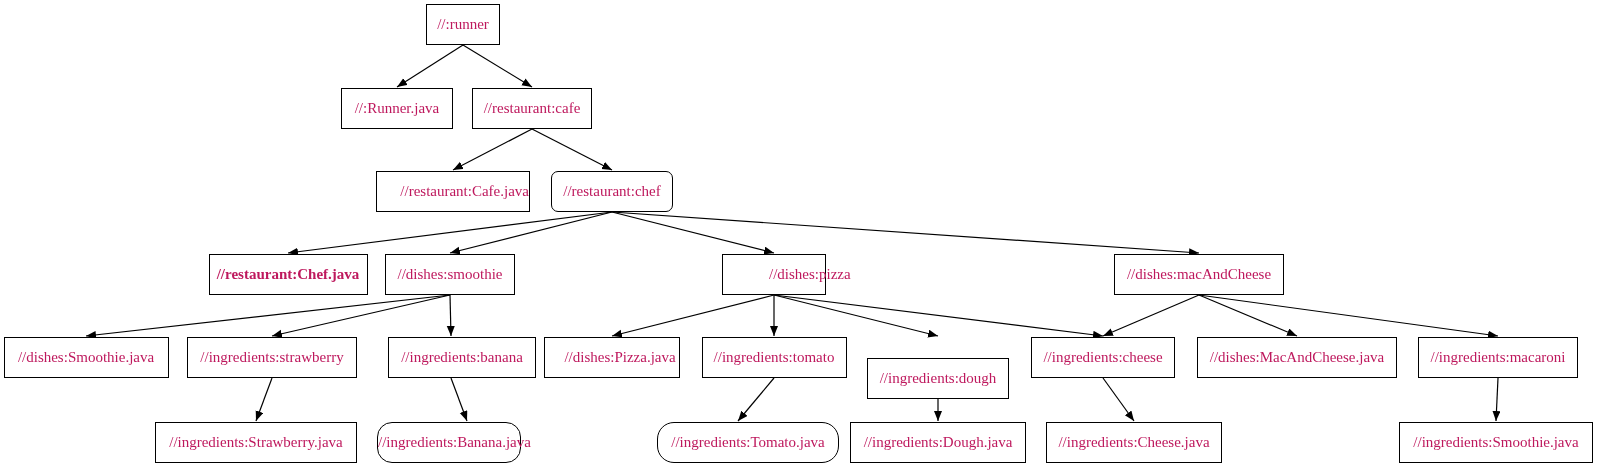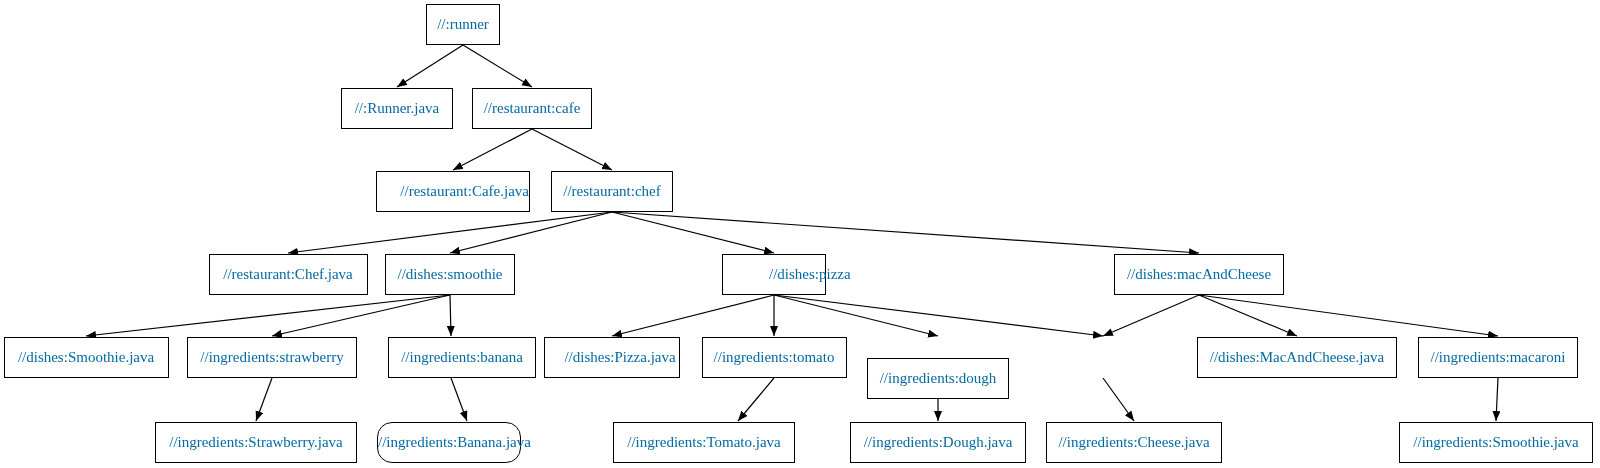--- a/index.html
+++ b/index.html
@@ -29,21 +29,21 @@
     width: 1600px;
     height: 468px;
   }
   .graph-node {
     position: absolute;
     box-sizing: border-box;
     height: 41px;
     line-height: 39px;
     border: 1px solid #000000;
     background: #ffffff;
-    color: #0369a1;
+    color: #be185d;
     font-size: 15px;
     text-align: center;
     white-space: nowrap;
     overflow: visible;
   }
   .graph-edge {
     stroke: #000000;
     stroke-width: 1.2;
     fill: none;
   }
@@ -83,33 +83,34 @@
         <line x1="938" y1="378" x2="938" y2="421" class="graph-edge" marker-end="url(#arrowhead)"></line>
         <line x1="1103" y1="378" x2="1134" y2="421" class="graph-edge" marker-end="url(#arrowhead)"></line>
         <line x1="1498" y1="378" x2="1496" y2="421" class="graph-edge" marker-end="url(#arrowhead)"></line>
       </g>
   </svg>
   <div id="nodes-layer">
       <div class="graph-node" style="left: 426px; top: 4px; width: 74px;">//:runner</div>
       <div class="graph-node" style="left: 341px; top: 88px; width: 112px;">//:Runner.java</div>
       <div class="graph-node" style="left: 472px; top: 88px; width: 120px;">//restaurant:cafe</div>
       <div class="graph-node" style="left: 376px; top: 171px; width: 154px; text-align: right;">//restaurant:Cafe.java</div>
-      <div class="graph-node" style="left: 551px; top: 171px; width: 122px;">//restaurant:chef</div>
-      <div class="graph-node" style="left: 208.5px; top: 254px; width: 159px;">//restaurant:Chef.java</div>
+      <div class="graph-node" style="left: 551px; top: 171px; width: 122px; border-radius: 7px;">//restaurant:chef</div>
+      <div class="graph-node" style="left: 208.5px; top: 254px; width: 159px; font-weight: bold;">//restaurant:Chef.java</div>
       <div class="graph-node" style="left: 385px; top: 254px; width: 130px;">//dishes:smoothie</div>
       <div class="graph-node" style="left: 722px; top: 254px; width: 104px; padding-left: 46px;">//dishes:pizza</div>
       <div class="graph-node" style="left: 1114px; top: 254px; width: 170px;">//dishes:macAndCheese</div>
       <div class="graph-node" style="left: 3.5px; top: 337px; width: 165px;">//dishes:Smoothie.java</div>
       <div class="graph-node" style="left: 187px; top: 337px; width: 170px;">//ingredients:strawberry</div>
       <div class="graph-node" style="left: 388px; top: 337px; width: 148px;">//ingredients:banana</div>
       <div class="graph-node" style="left: 544px; top: 337px; width: 136px; padding-left: 16px;">//dishes:Pizza.java</div>
       <div class="graph-node" style="left: 701.5px; top: 337px; width: 145px;">//ingredients:tomato</div>
       <div class="graph-node" style="left: 867px; top: 337px; width: 142px; margin-top: 21px;">//ingredients:dough</div>
+      <div class="graph-node" style="left: 1031px; top: 337px; width: 144px;">//ingredients:cheese</div>
       <div class="graph-node" style="left: 1197px; top: 337px; width: 200px;">//dishes:MacAndCheese.java</div>
       <div class="graph-node" style="left: 1418px; top: 337px; width: 160px;">//ingredients:macaroni</div>
       <div class="graph-node" style="left: 155px; top: 422px; width: 202px;">//ingredients:Strawberry.java</div>
       <div class="graph-node" style="left: 377px; top: 422px; width: 144px; border-radius: 15px;">//ingredients:Banana.java</div>
-      <div class="graph-node" style="left: 613px; top: 422px; width: 182px;">//ingredients:Tomato.java</div>
+      <div class="graph-node" style="left: 657px; top: 422px; width: 182px; border-radius: 17px;">//ingredients:Tomato.java</div>
       <div class="graph-node" style="left: 850px; top: 422px; width: 176px;">//ingredients:Dough.java</div>
       <div class="graph-node" style="left: 1046px; top: 422px; width: 176px;">//ingredients:Cheese.java</div>
       <div class="graph-node" style="left: 1399px; top: 422px; width: 194px;">//ingredients:Smoothie.java</div>
     </div>
 </div>
 
 </body></html>

